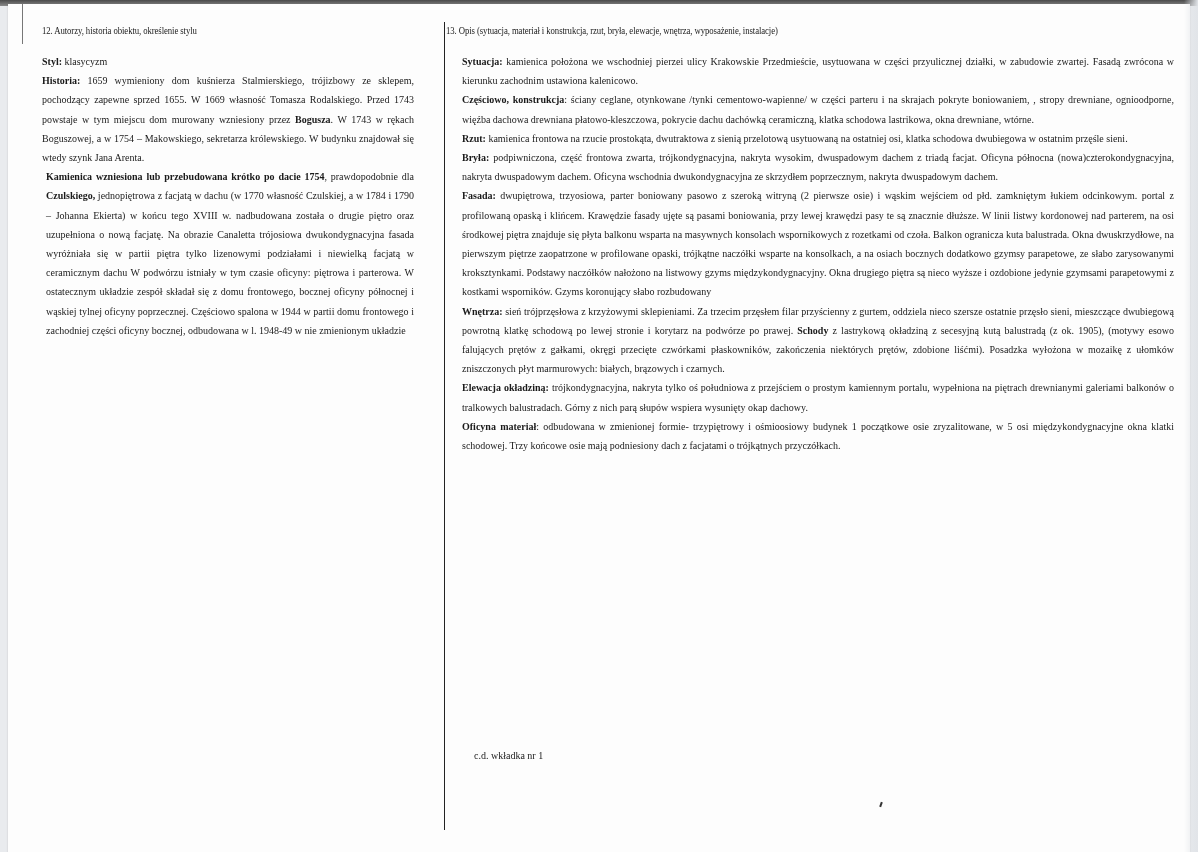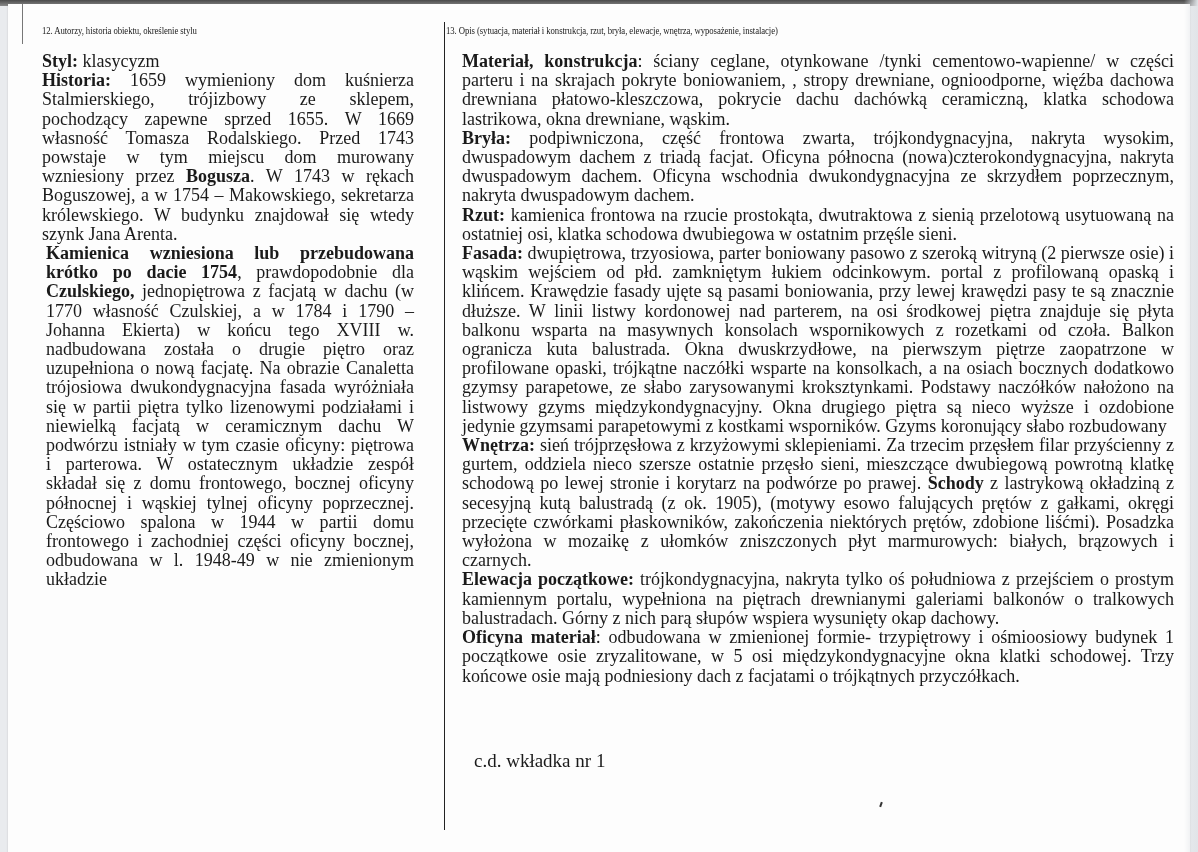--- a/index.html
+++ b/index.html
@@ -33,32 +33,32 @@
 
   .section-heading {
     position:absolute; top:22px;
     font-size:9.5px; letter-spacing:-0.1px; white-space:nowrap;
     transform:scaleX(0.92); transform-origin:left top;
   }
   .col-left .section-heading { left:0; }
   .col-right .section-heading { left:-8px; }
 
   .body-text {
-    position:absolute; left:0; font-size:18px; line-height:19.2px;
+    position:absolute; left:0; font-size:10px; line-height:19.2px;
     text-align:justify;
   }
   .col-left .body-text { top:48px; width:372px; }
   .col-right .body-text { top:48px; left:8px; width:712px; }
 
   .para { margin:0; }
   .para b { font-weight:bold; }
   .indent { padding-left:4px; }
 
   .continuation {
-    position:absolute; left:20px; top:746px; font-size:19px;
+    position:absolute; left:20px; top:746px; font-size:10px;
   }
   .speck {
     position:absolute; left:872px; top:798px; width:2px; height:5px;
     background:#333; transform:rotate(20deg);
   }
   .right-shadow {
     position:absolute; right:0; top:0; width:14px; height:852px;
     background:linear-gradient(90deg, rgba(255,255,255,0), #e1e4e8);
   }
 </style>
@@ -76,26 +76,27 @@
     <div class="body-text">
       <p class="para"><b>Styl:</b><span> klasycyzm</span></p>
       <p class="para"><b>Historia:</b><span> 1659 wymieniony dom kuśnierza Stalmierskiego, trójizbowy ze sklepem, pochodzący zapewne sprzed 1655. W 1669 własność Tomasza Rodalskiego. Przed 1743 powstaje w tym miejscu dom murowany wzniesiony  przez </span><b>Bogusza</b><span>. W 1743 w rękach Boguszowej, a w 1754 – Makowskiego, sekretarza królewskiego. W budynku znajdował się wtedy szynk Jana Arenta.</span></p>
       <p class="para indent"><b>Kamienica wzniesiona lub przebudowana krótko po dacie 1754</b><span>, prawdopodobnie dla </span><b>Czulskiego,</b><span>   jednopiętrowa z facjatą w dachu (w 1770 własność Czulskiej, a w 1784 i 1790 – Johanna Ekierta)  w końcu tego XVIII w. nadbudowana została o drugie piętro oraz uzupełniona o nową facjatę. Na obrazie Canaletta trójosiowa dwukondygnacyjna fasada wyróżniała się w partii piętra tylko lizenowymi podziałami i niewielką facjatą w ceramicznym dachu W podwórzu istniały w tym czasie oficyny: piętrowa i parterowa. W ostatecznym układzie zespół składał się z domu frontowego, bocznej oficyny północnej i wąskiej tylnej oficyny poprzecznej. Częściowo spalona w 1944 w partii domu frontowego i zachodniej części oficyny bocznej, odbudowana w l. 1948-49 w nie zmienionym układzie</span></p>
     </div>
   </div>
 
   <div class="col col-right">
     <div class="section-heading">13. Opis (sytuacja, materiał i konstrukcja, rzut, bryła, elewacje, wnętrza, wyposażenie, instalacje)</div>
     <div class="body-text">
-      <p class="para"><b>Materiał, konstrukcja</b><span>: ściany ceglane, otynkowane /tynki cementowo-wapienne/ w części parteru i na skrajach pokryte boniowaniem, , stropy drewniane, ognioodporne, więźba dachowa drewniana płatowo-kleszczowa, pokrycie dachu dachówką ceramiczną, klatka schodowa lastrikowa, okna drewniane, wąskim.</span></p>
+      <p class="para"><b>Sytuacja:</b><span> kamienica położona  we wschodniej pierzei ulicy Krakowskie Przedmieście, usytuowana w części przyulicznej działki, w zabudowie zwartej. Fasadą zwrócona w kierunku zachodnim ustawiona kalenicowo.</span></p>
+      <p class="para"><b>Częściowo, konstrukcja</b><span>: ściany ceglane, otynkowane /tynki cementowo-wapienne/ w części parteru i na skrajach pokryte boniowaniem, , stropy drewniane, ognioodporne, więźba dachowa drewniana płatowo-kleszczowa, pokrycie dachu dachówką ceramiczną, klatka schodowa lastrikowa, okna drewniane, wtórne.</span></p>
+      <p class="para"><b>Rzut:</b><span> kamienica frontowa na rzucie prostokąta, dwutraktowa z sienią przelotową usytuowaną na ostatniej osi, klatka schodowa dwubiegowa w ostatnim przęśle sieni.</span></p>
       <p class="para"><b>Bryła:</b><span> podpiwniczona, część frontowa zwarta, trójkondygnacyjna, nakryta wysokim, dwuspadowym dachem z triadą facjat. Oficyna północna (nowa)czterokondygnacyjna, nakryta dwuspadowym dachem. Oficyna wschodnia dwukondygnacyjna ze skrzydłem poprzecznym, nakryta dwuspadowym dachem.</span></p>
-      <p class="para"><b>Rzut:</b><span> kamienica frontowa na rzucie prostokąta, dwutraktowa z sienią przelotową usytuowaną na ostatniej osi, klatka schodowa dwubiegowa w ostatnim przęśle sieni.</span></p>
       <p class="para"><b>Fasada:</b><span> dwupiętrowa, trzyosiowa, parter boniowany pasowo z szeroką witryną (2 pierwsze osie) i wąskim wejściem od płd. zamkniętym łukiem odcinkowym. portal z profilowaną opaską i klińcem. Krawędzie fasady ujęte są pasami boniowania, przy lewej krawędzi pasy te są znacznie dłuższe. W linii listwy kordonowej nad parterem, na osi środkowej piętra znajduje się płyta balkonu wsparta na masywnych konsolach wspornikowych z rozetkami od czoła. Balkon ogranicza kuta balustrada. Okna dwuskrzydłowe, na pierwszym piętrze zaopatrzone w profilowane opaski, trójkątne naczółki wsparte na konsolkach, a na osiach bocznych dodatkowo  gzymsy parapetowe, ze słabo zarysowanymi kroksztynkami. Podstawy naczółków nałożono na listwowy gzyms międzykondygnacyjny. Okna drugiego piętra są nieco wyższe i ozdobione jedynie gzymsami parapetowymi z kostkami wsporników. Gzyms koronujący słabo rozbudowany</span></p>
       <p class="para"><b>Wnętrza:</b><span> sień trójprzęsłowa z krzyżowymi sklepieniami. Za trzecim przęsłem filar przyścienny z gurtem, oddziela nieco szersze ostatnie przęsło sieni, mieszczące dwubiegową powrotną klatkę schodową po lewej stronie i korytarz na podwórze po prawej. </span><b>Schody</b><span> z lastrykową okładziną z secesyjną kutą balustradą (z ok. 1905),  (motywy esowo falujących prętów z gałkami, okręgi przecięte czwórkami płaskowników, zakończenia niektórych prętów, zdobione liśćmi). Posadzka wyłożona w mozaikę z ułomków zniszczonych płyt marmurowych: białych, brązowych i czarnych.</span></p>
-      <p class="para"><b>Elewacja początkowe:</b><span> trójkondygnacyjna, nakryta tylko oś południowa z przejściem o prostym kamiennym portalu, wypełniona na piętrach drewnianymi galeriami balkonów o tralkowych balustradach. Górny z nich parą słupów wspiera wysunięty okap dachowy.</span></p>
+      <p class="para"><b>Elewacja okładziną:</b><span> trójkondygnacyjna, nakryta tylko oś południowa z przejściem o prostym kamiennym portalu, wypełniona na piętrach drewnianymi galeriami balkonów o tralkowych balustradach. Górny z nich parą słupów wspiera wysunięty okap dachowy.</span></p>
       <p class="para"><b>Oficyna materiał</b><span>: odbudowana w zmienionej formie- trzypiętrowy i ośmioosiowy budynek 1 początkowe osie zryzalitowane, w 5 osi międzykondygnacyjne okna klatki schodowej. Trzy końcowe osie mają podniesiony dach z facjatami o trójkątnych przyczółkach.</span></p>
     </div>
     <div class="continuation">c.d. wkładka nr 1</div>
   </div>
 
   <div class="speck"></div>
 </div>
 
 <div class="right-shadow"></div>
 

